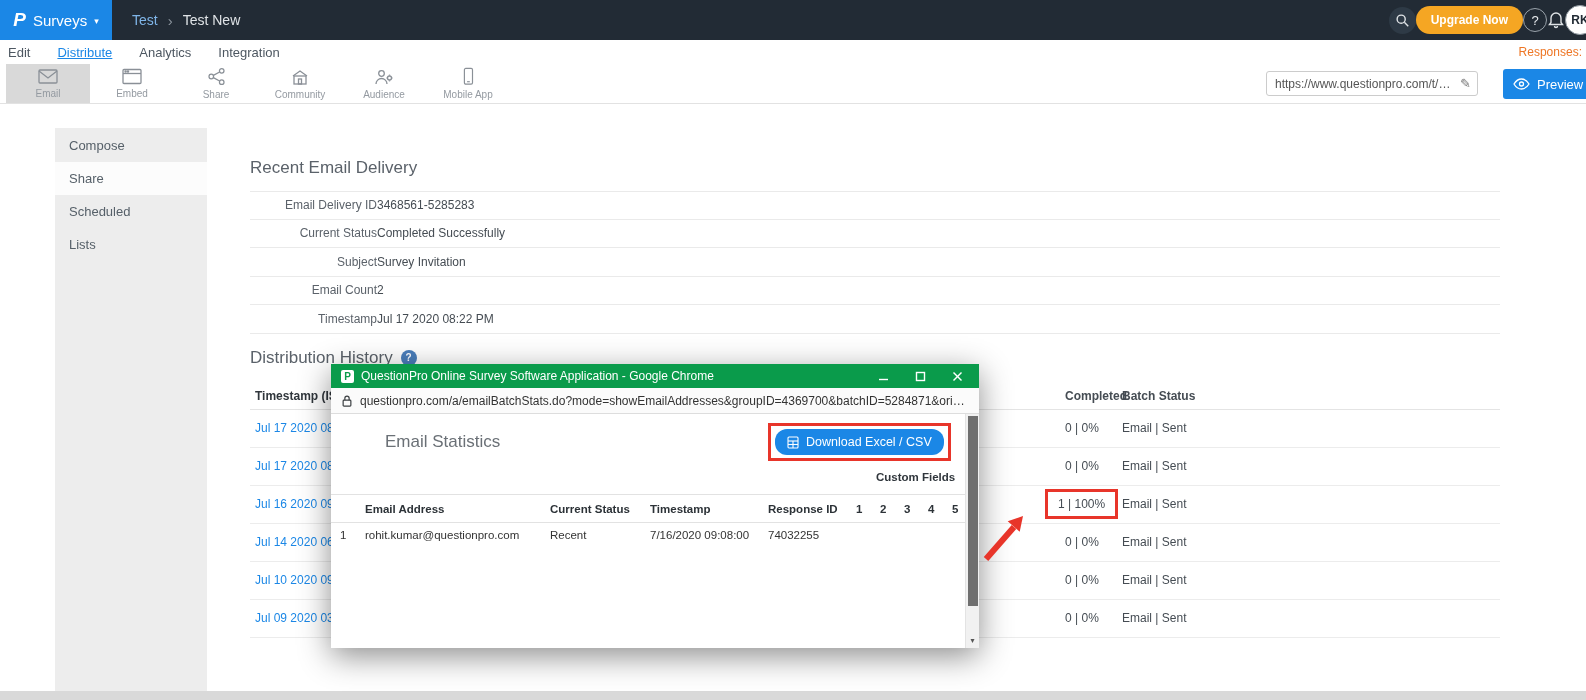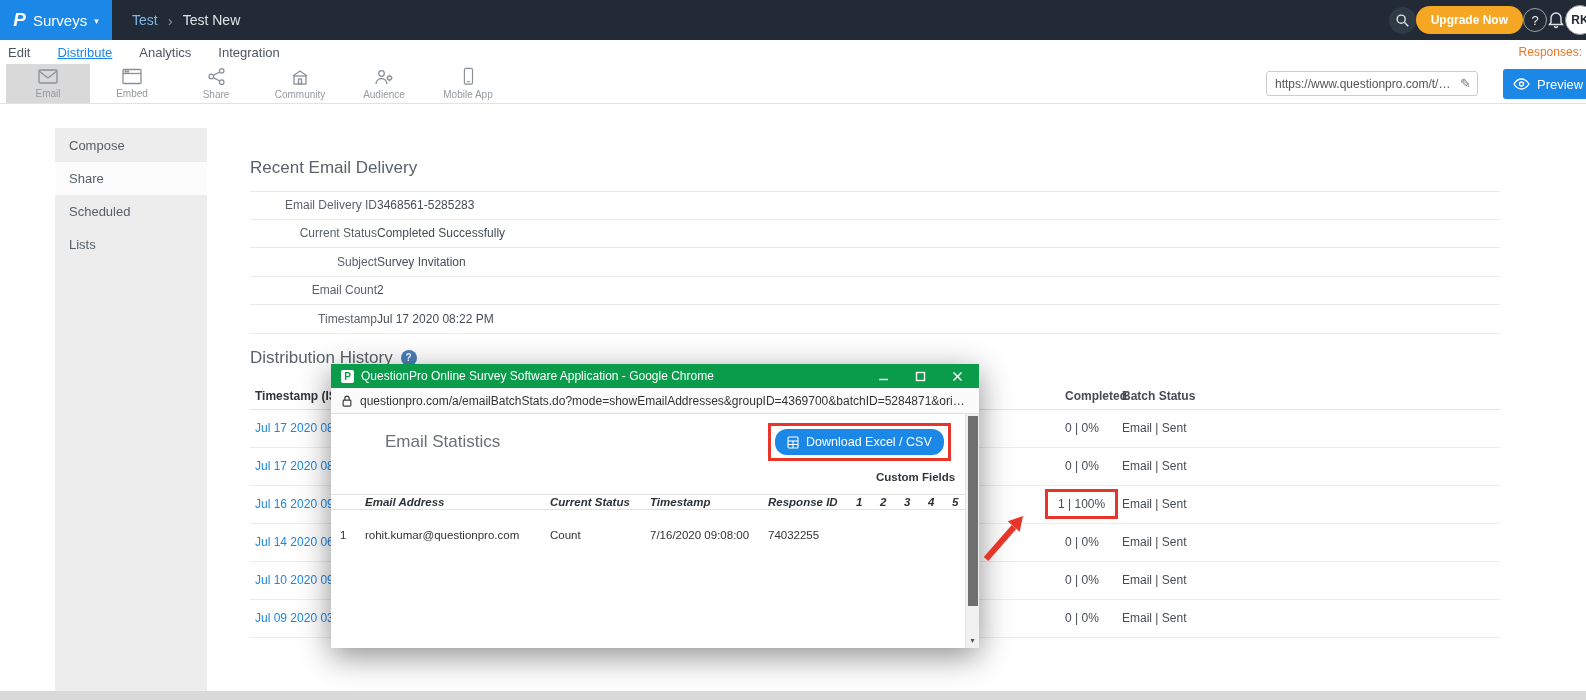--- a/index.html
+++ b/index.html
@@ -79,21 +79,21 @@
   .wc { cursor:pointer; color:#fff; }
   .win-url { height:26px; background:#fbfbfb; border-bottom:1px solid #ddd; display:flex; align-items:center; gap:7px; padding:0 10px; font-size:12px; color:#333; cursor:text; }
   .win-url-text { flex:1; white-space:nowrap; overflow:hidden; text-overflow:ellipsis; }
   .win-body { position:relative; height:234px; background:#fff; }
   .es-heading { position:absolute; left:54px; top:18px; font-size:17px; color:#6a7076; font-weight:400; }
   .dl-redbox { position:absolute; left:437px; top:9px; border:3px solid #e8352a; padding:3px 4px; }
   .dl-btn { background:#1b87e6; color:#fff; font-size:12.5px; border:none; border-radius:12px; padding:6px 12px; display:flex; align-items:center; gap:7px; font-family:inherit; cursor:pointer; }
   .custom-fields { position:absolute; left:545px; top:57px; font-size:11.5px; font-weight:bold; color:#30363c; }
   .pt-header, .pt-row { position:absolute; left:0; width:634px; padding-left:9px;
     display:grid; grid-template-columns:25px 185px 100px 118px 88px 24px 24px 24px 24px 24px; align-items:center; }
-  .pt-header { top:80px; height:16px; border-top:1px solid #e2e2e2; border-bottom:1px solid #e2e2e2; font-size:11.5px; font-weight:bold; color:#2c3237;font-style:italic; }
+  .pt-header { top:80px; height:29px; border-top:1px solid #e2e2e2; border-bottom:1px solid #e2e2e2; font-size:11.5px; font-weight:bold; color:#2c3237; }
   .pt-row { top:106px; height:30px; font-size:11.5px; color:#333; }
   .pt-scrollbar { position:absolute; right:0; top:0; width:14px; height:234px; background:#f1f1f1; border-left:1px solid #e3e3e3; cursor:pointer; }
   .pt-thumb { position:absolute; left:2px; top:2px; width:10px; height:190px; background:#6f6f6f; }
   .pt-down { position:absolute; left:0; bottom:0; width:13px; height:16px; display:flex; align-items:center; justify-content:center; font-size:8px; color:#555; background:#f1f1f1; }
 
   
   .arrow-annot { position:absolute; left:977px; top:504px; z-index:20; pointer-events:none; }
 
   .bottom-strip { position:absolute; left:0; top:691px; width:100%; height:9px; background:#d9d9d9; }
 </style>
@@ -336,21 +336,21 @@
       <span>Response ID</span>
       <span>1</span>
       <span>2</span>
       <span>3</span>
       <span>4</span>
       <span>5</span>
     </div>
     <div class="pt-row">
       <span>1</span>
       <span>rohit.kumar@questionpro.com</span>
-      <span>Count</span>
+      <span>Recent</span>
       <span>7/16/2020 09:08:00</span>
       <span>74032255</span>
       <span></span>
       <span></span>
       <span></span>
       <span></span>
       <span></span>
     </div>
     <div class="pt-scrollbar">
       <span class="pt-thumb"></span>

